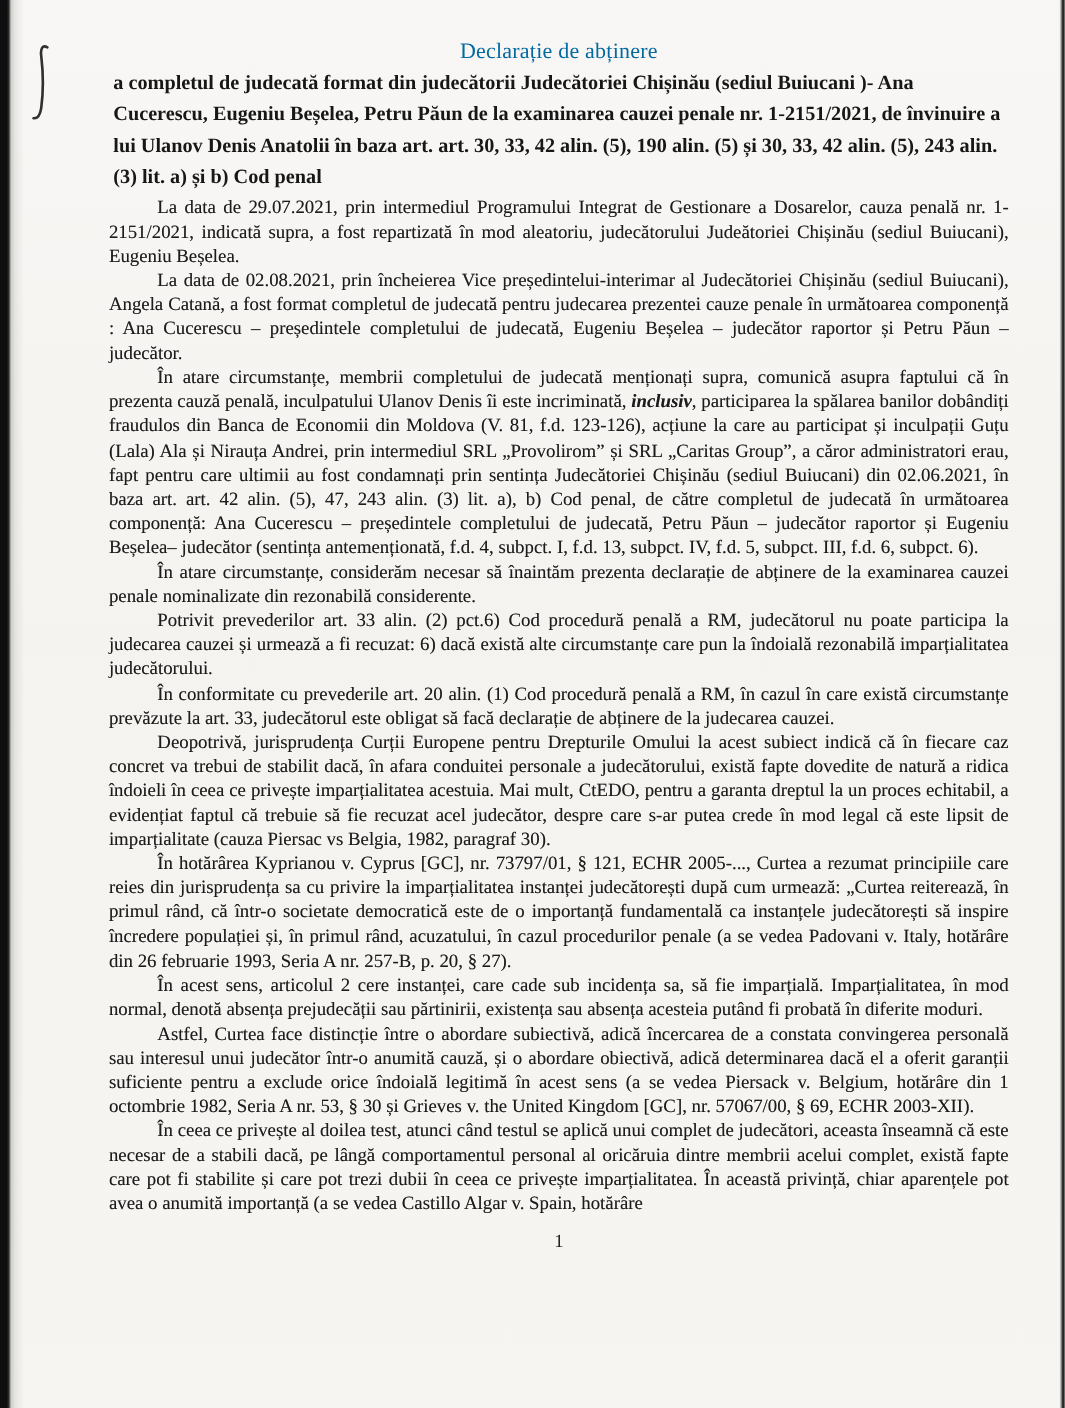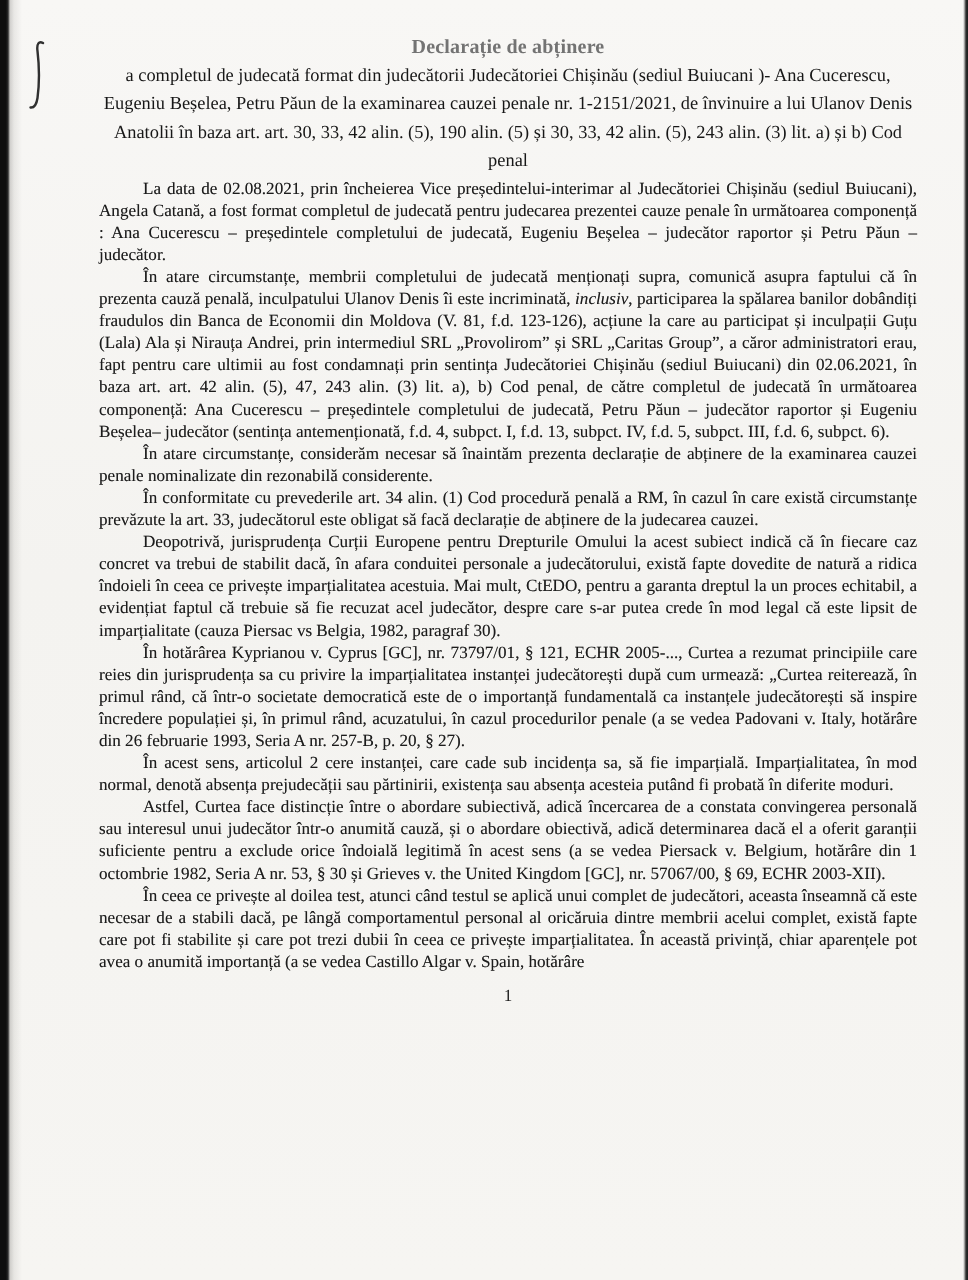--- a/index.html
+++ b/index.html
@@ -25,43 +25,43 @@
   }
   .pen-mark { position: absolute; left: 27px; top: 40px; }
 
   .doc {
     position: absolute; left: 99px; top: 36px; width: 818px;
     text-rendering: geometricPrecision;
   }
   .title {
     margin: 0;
     text-align: center;
-    font-size: 20px; font-weight: 700;
+    font-size: 20px; font-weight: 400;
     letter-spacing: 0.2px;
-    color: #737373;
+    color: #0369a1;
   }
   .subtitle {
     margin: 2px 0 3px 0;
     padding: 0 4px;
-    text-align: center;
-    font-size: 18.4px; font-weight: 400;
+    text-align: left;
+    font-size: 18.4px; font-weight: 700;
     line-height: 28.4px;
     color: #171717;
   }
   .bodytext p {
     margin: 0;
     font-size: 17.1px;
     line-height: 22.1px;
     text-align: justify;
     text-indent: 44px;
     color: #1c1c1c;
     text-shadow: 0 0 0.4px rgba(20,20,20,0.45);
   }
   .bodytext p .seg { text-indent: 0; margin-top: 32px; }
-  .emph { font-weight: 400; font-style: italic; }
+  .emph { font-weight: 700; font-style: italic; }
   .page-num {
     margin-top: 13px;
     text-align: center;
     font-size: 17px;
     color: #1c1c1c;
   }
 </style>
 </head>
 <body>
 
@@ -70,24 +70,26 @@
 
 <svg class="pen-mark" width="24" height="70" viewBox="0 0 24 70" aria-hidden="true">
   <path d="M16 3 C 12 0.5, 9.5 4, 10.5 11 C 12.5 28, 12.5 43, 10.5 58 C 9.5 64.5, 7.5 68, 3.5 67.5" fill="none" stroke="#1e1e1e" stroke-width="2.4" stroke-linecap="round" opacity="0.92"></path>
 </svg>
 
 <div class="doc">
   <h1 class="title">Declarație de abținere</h1>
   <div class="subtitle">a completul de judecată format din judecătorii Judecătoriei Chișinău (sediul Buiucani )- Ana Cucerescu, Eugeniu Beșelea, Petru Păun de la examinarea cauzei penale nr. 1-2151/2021, de învinuire a lui Ulanov Denis Anatolii în baza art. art. 30, 33, 42 alin. (5), 190 alin. (5) și 30, 33, 42 alin. (5), 243 alin. (3) lit. a) și b) Cod penal</div>
 
   <div class="bodytext">
+    <p>La data de 29.07.2021, prin intermediul Programului Integrat de Gestionare a Dosarelor, cauza penală nr. 1-2151/2021, indicată supra, a fost repartizată în mod aleatoriu, judecătorului Judeătoriei Chișinău (sediul Buiucani), Eugeniu Beșelea.</p>
     <p>La data de 02.08.2021, prin încheierea Vice președintelui-interimar al Judecătoriei Chișinău (sediul Buiucani), Angela Catană, a fost format completul de judecată pentru judecarea prezentei cauze penale în următoarea componență : Ana Cucerescu – președintele completului de judecată, Eugeniu Beșelea – judecător raportor și Petru Păun – judecător.</p>
     <p><span class="seg">În atare circumstanțe, membrii completului de judecată menționați supra, comunică asupra faptului că în prezenta cauză penală, inculpatului Ulanov Denis îi este incriminată, </span><span class="emph">inclusiv</span><span class="seg">, participarea la spălarea banilor dobândiți fraudulos din Banca de Economii din Moldova (V. 81, f.d. 123-126), acțiune la care au participat și inculpații Guțu (Lala) Ala și Nirauța Andrei, prin intermediul SRL „Provolirom” și SRL „Caritas Group”, a căror administratori erau, fapt pentru care ultimii au fost condamnați prin sentința Judecătoriei Chișinău (sediul Buiucani) din 02.06.2021, în baza art. art. 42 alin. (5), 47, 243 alin. (3) lit. a), b) Cod penal, de către completul de judecată în următoarea componență: Ana Cucerescu – președintele completului de judecată, Petru Păun – judecător raportor și Eugeniu Beșelea– judecător (sentința antemenționată, f.d. 4, subpct. I, f.d. 13, subpct. IV, f.d. 5, subpct. III, f.d. 6, subpct. 6).</span></p>
     <p>În atare circumstanțe, considerăm necesar să înaintăm prezenta declarație de abținere de la examinarea cauzei penale nominalizate din rezonabilă considerente.</p>
-    <p>În conformitate cu prevederile art. 34 alin. (1) Cod procedură penală a RM, în cazul în care există circumstanțe prevăzute la art. 33, judecătorul este obligat să facă declarație de abținere de la judecarea cauzei.</p>
+    <p>Potrivit prevederilor art. 33 alin. (2) pct.6) Cod procedură penală a RM, judecătorul nu poate participa la judecarea cauzei și urmează a fi recuzat: 6) dacă există alte circumstanțe care pun la îndoială rezonabilă imparțialitatea judecătorului.</p>
+    <p>În conformitate cu prevederile art. 20 alin. (1) Cod procedură penală a RM, în cazul în care există circumstanțe prevăzute la art. 33, judecătorul este obligat să facă declarație de abținere de la judecarea cauzei.</p>
     <p>Deopotrivă, jurisprudența Curții Europene pentru Drepturile Omului la acest subiect indică că în fiecare caz concret va trebui de stabilit dacă, în afara conduitei personale a judecătorului, există fapte dovedite de natură a ridica îndoieli în ceea ce privește imparțialitatea acestuia. Mai mult, CtEDO, pentru a garanta dreptul la un proces echitabil, a evidențiat faptul că trebuie să fie recuzat acel judecător, despre care s-ar putea crede în mod legal că este lipsit de imparțialitate (cauza Piersac vs Belgia, 1982, paragraf 30).</p>
     <p>În hotărârea Kyprianou v. Cyprus [GC], nr. 73797/01, § 121, ECHR 2005-..., Curtea a rezumat principiile care reies din jurisprudența sa cu privire la imparțialitatea instanței judecătorești după cum urmează: „Curtea reiterează, în primul rând, că într-o societate democratică este de o importanță fundamentală ca instanțele judecătorești să inspire încredere populației și, în primul rând, acuzatului, în cazul procedurilor penale (a se vedea Padovani v. Italy, hotărâre din 26 februarie 1993, Seria A nr. 257-B, p. 20, § 27).</p>
     <p>În acest sens, articolul 2 cere instanței, care cade sub incidența sa, să fie imparțială. Imparțialitatea, în mod normal, denotă absența prejudecății sau părtinirii, existența sau absența acesteia putând fi probată în diferite moduri.</p>
     <p>Astfel, Curtea face distincție între o abordare subiectivă, adică încercarea de a constata convingerea personală sau interesul unui judecător într-o anumită cauză, și o abordare obiectivă, adică determinarea dacă el a oferit garanții suficiente pentru a exclude orice îndoială legitimă în acest sens (a se vedea Piersack v. Belgium, hotărâre din 1 octombrie 1982, Seria A nr. 53, § 30 și Grieves v. the United Kingdom [GC], nr. 57067/00, § 69, ECHR 2003-XII).</p>
     <p>În ceea ce privește al doilea test, atunci când testul se aplică unui complet de judecători, aceasta înseamnă că este necesar de a stabili dacă, pe lângă comportamentul personal al oricăruia dintre membrii acelui complet, există fapte care pot fi stabilite și care pot trezi dubii în ceea ce privește imparțialitatea. În această privință, chiar aparențele pot avea o anumită importanță (a se vedea Castillo Algar v. Spain, hotărâre</p>
   </div>
 
   <div class="page-num">1</div>
 </div>
 

